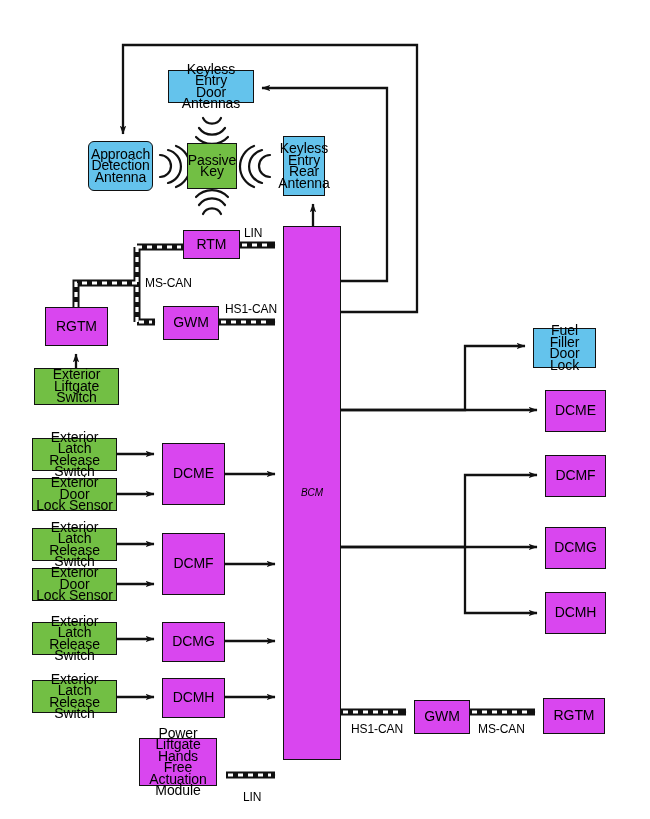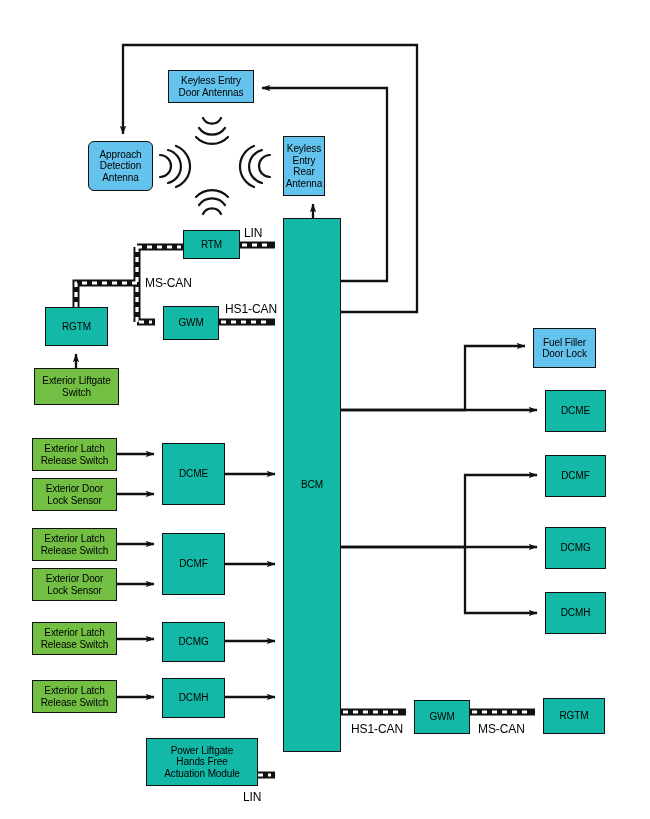--- a/index.html
+++ b/index.html
@@ -23,28 +23,28 @@
   }
   .node {
     position: absolute;
     box-sizing: border-box;
     border: 1.6px solid #111111;
     display: flex;
     align-items: center;
     justify-content: center;
     text-align: center;
     color: #000000;
-    font-size: 10px;
+    font-size: 14px;
     line-height: 11.5px;
     letter-spacing: -0.1px;
     padding: 1px 2px;
     white-space: pre-line;
     z-index: 3;
   }
-  .node.yellow { background: #14b8a6; }
+  .node.yellow { background: #d946ef; }
   .node.green  { background: #72bf44; }
   .node.blue   { background: #64c3ec; }
   .node.tall   { font-size: 10px; }
 
   .buslabel {
     position: absolute;
     font-size: 12px;
     color: #000000;
     white-space: nowrap;
     z-index: 4;
@@ -193,29 +193,31 @@
     </g>
   </svg>
 
   <div class="node blue" style="left:168px; top:70px; width:86px; height:33px;">Keyless Entry
 Door Antennas</div>
 
   <div class="node blue" style="left:88px; top:141px; width:65px; height:50px;border-radius:6px;">Approach
 Detection
 Antenna</div>
 
+  <div class="node green" style="left:187px; top:143px; width:50px; height:46px;">Passive
+Key</div>
 
   <div class="node blue" style="left:283px; top:136px; width:42px; height:60px;">Keyless
 Entry
 Rear
 Antenna</div>
 
   <div class="node yellow" style="left:183px; top:230px; width:57px; height:29px;">RTM</div>
 
-  <div class="node yellow tall" style="left:283px; top:218px; width:58px; height:534px;">BCM</div>
+  <div class="node yellow tall" style="left:283px; top:226px; width:58px; height:534px;font-style:italic;">BCM</div>
 
   <div class="node yellow" style="left:45px; top:307px; width:63px; height:39px;">RGTM</div>
 
   <div class="node yellow" style="left:163px; top:306px; width:56px; height:34px;">GWM</div>
 
   <div class="node blue" style="left:533px; top:328px; width:63px; height:40px;">Fuel Filler
 Door Lock</div>
 
   <div class="node green" style="left:34px; top:368px; width:85px; height:37px;">Exterior Liftgate
 Switch</div>
@@ -247,21 +249,21 @@
   <div class="node green" style="left:32px; top:622px; width:85px; height:33px;">Exterior Latch
 Release Switch</div>
 
   <div class="node yellow" style="left:162px; top:622px; width:63px; height:40px;">DCMG</div>
 
   <div class="node green" style="left:32px; top:680px; width:85px; height:33px;">Exterior Latch
 Release Switch</div>
 
   <div class="node yellow" style="left:162px; top:678px; width:63px; height:40px;">DCMH</div>
 
-  <div class="node yellow" style="left:146px; top:738px; width:112px; height:48px;">Power Liftgate
+  <div class="node yellow" style="left:139px; top:738px; width:78px; height:48px;">Power Liftgate
 Hands Free
 Actuation Module</div>
 
   <div class="node yellow" style="left:414px; top:700px; width:56px; height:34px;">GWM</div>
 
   <div class="node yellow" style="left:543px; top:698px; width:62px; height:36px;">RGTM</div>
 
   <div class="buslabel" style="left:244px; top:226px;">LIN</div>
   <div class="buslabel" style="left:145px; top:276px;">MS-CAN</div>
   <div class="buslabel" style="left:225px; top:302px;">HS1-CAN</div>

